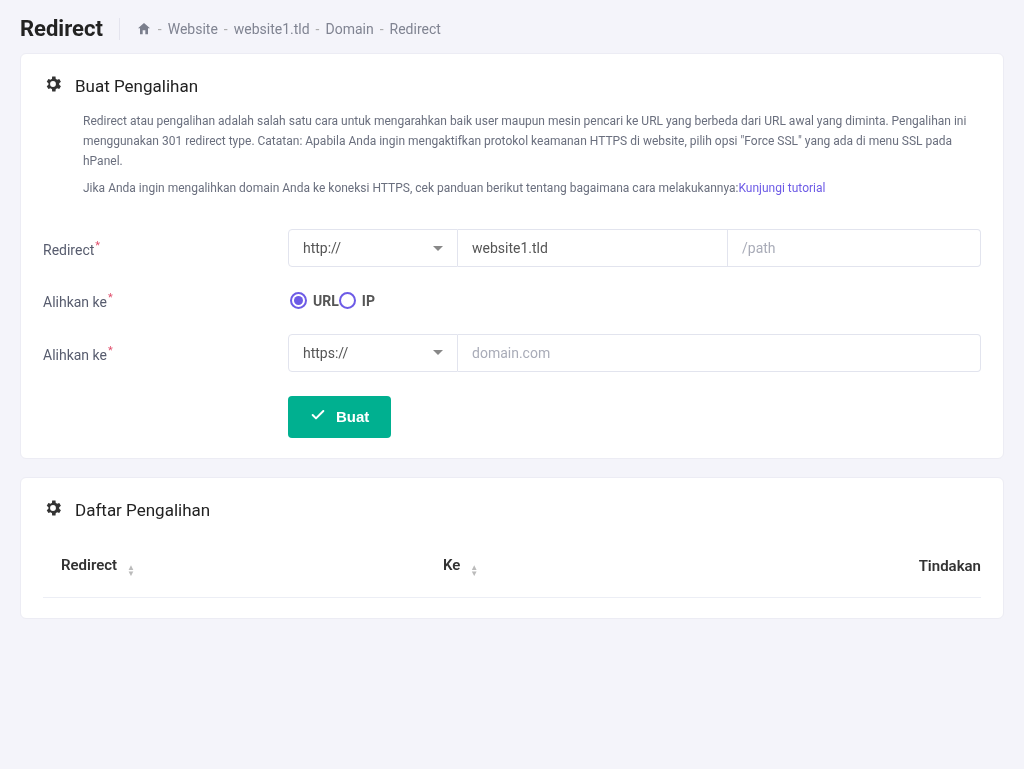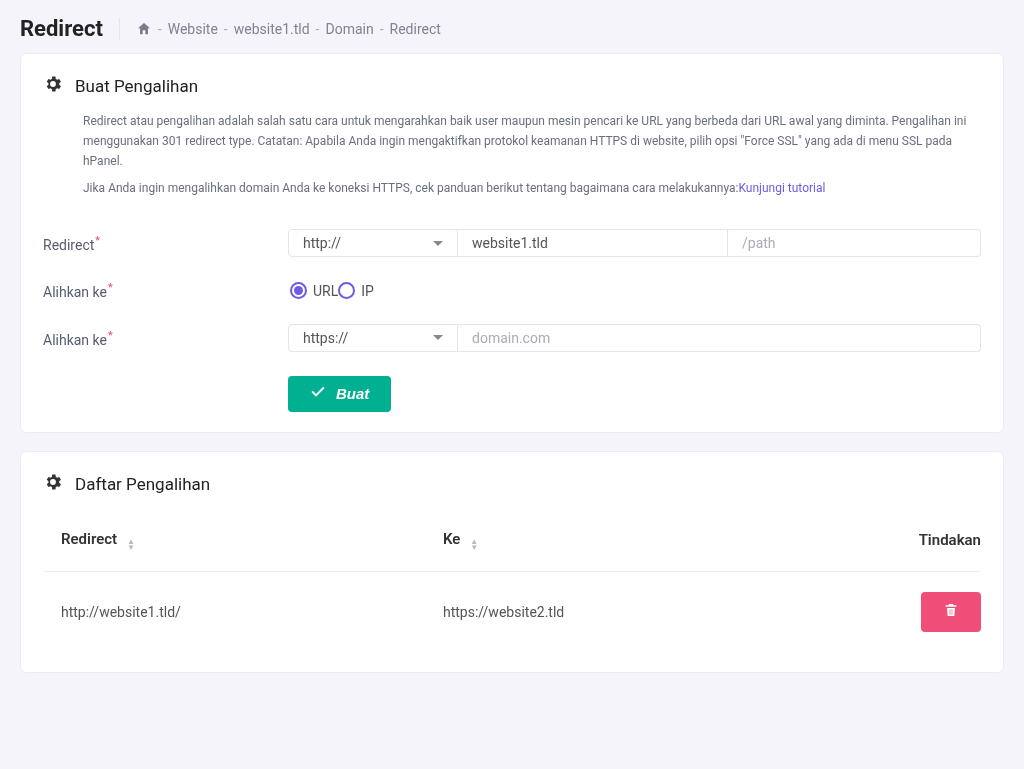--- a/index.html
+++ b/index.html
@@ -86,21 +86,21 @@
     vertical-align: super;
     margin-left: 1px;
   }
   .row .controls {
     flex: 1;
     display: flex;
     gap: 0;
   }
 
   .sel, .inp {
-    height: 28px;
+    height: 38px;
     border: 1px solid #e2e4ee;
     background: #fff;
     font-size: 14px;
     color: #555;
     padding: 0 14px;
     display: flex;
     align-items: center;
   }
   .sel {
     width: 170px;
@@ -109,44 +109,43 @@
     border-radius: 4px 0 0 4px;
   }
   .sel + .inp { border-left: none; }
   .inp { outline: none; }
   .inp.mid { width: 270px; border-radius: 0; }
   .inp.right { flex: 1; border-left: none; border-radius: 0 4px 4px 0; }
   .inp.full { flex: 1; border-left: none; border-radius: 0 4px 4px 0; }
   input.inp { font-family: inherit; }
   input.inp::placeholder { color: #a9acb8; }
 
-  .radios { display: flex; gap: 18px; align-items: center; padding-left: 2px; }
+  .radios { display: flex; gap: 18px; align-items: center; padding-left: 2px; font-weight: bold; }
   .radio { display: inline-flex; align-items: center; gap: 6px; font-size: 14px; color: #555; cursor: pointer; }
   .r-outer {
     width: 17px; height: 17px; border: 2px solid #6d5be6; border-radius: 50%;
     display: inline-flex; align-items: center; justify-content: center;
   }
   .r-outer.off { border-color: #6d5be6; }
   .r-inner { width: 9px; height: 9px; background: #6d5be6; border-radius: 50%; }
 
   .btn-create {
     margin-left: 245px;
-    height: 36px;
+    height: 42px;
     padding: 0 22px;
     border: none;
     border-radius: 4px;
     background: #00b090;
     color: #fff;
     font-size: 15px;
     font-weight: 600;
     display: inline-flex;
     align-items: center;
     gap: 10px;
     cursor: pointer;
-    font-style: italic;
   }
 
   
   .table-head, .table-row {
     display: flex;
     align-items: center;
     padding: 20px 0;
   }
   .table-head {
     border-bottom: 1px solid #eceef5;
@@ -300,26 +299,13 @@
     <div class="col-b">
       <span>Ke</span>
       <span class="sort-ico">
           <span>▲</span>
           <span>▼</span>
         </span>
     </div>
     <div class="col-c">Tindakan</div>
   </div>
 
-  <div class="table-row">
-    <div class="col-a">http://website1.tld/</div>
-    <div class="col-b">https://website2.tld</div>
-    <div class="col-c">
-      <button class="btn-del">
-        <span>
-          <svg width="16" height="16" viewBox="0 0 24 24" fill="#fff">
-              <path d="M9 3h6l1 2h4v2H4V5h4l1-2zM6 9h12l-1 12H7L6 9zm4 2v8h1v-8h-1zm3 0v8h1v-8h-1z"></path>
-            </svg>
-        </span>
-      </button>
-    </div>
-  </div>
 </section>
 
 </body></html>

